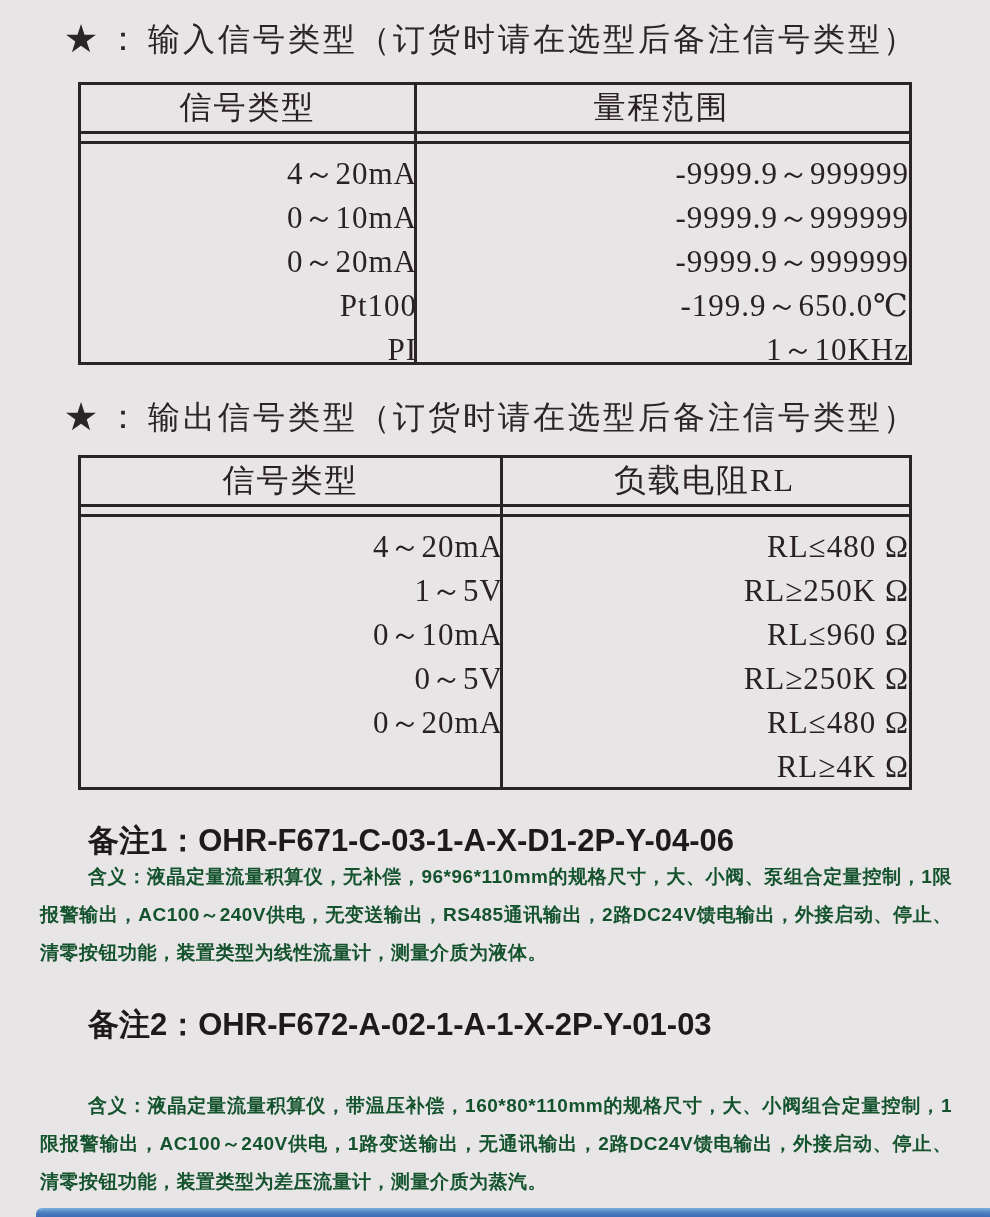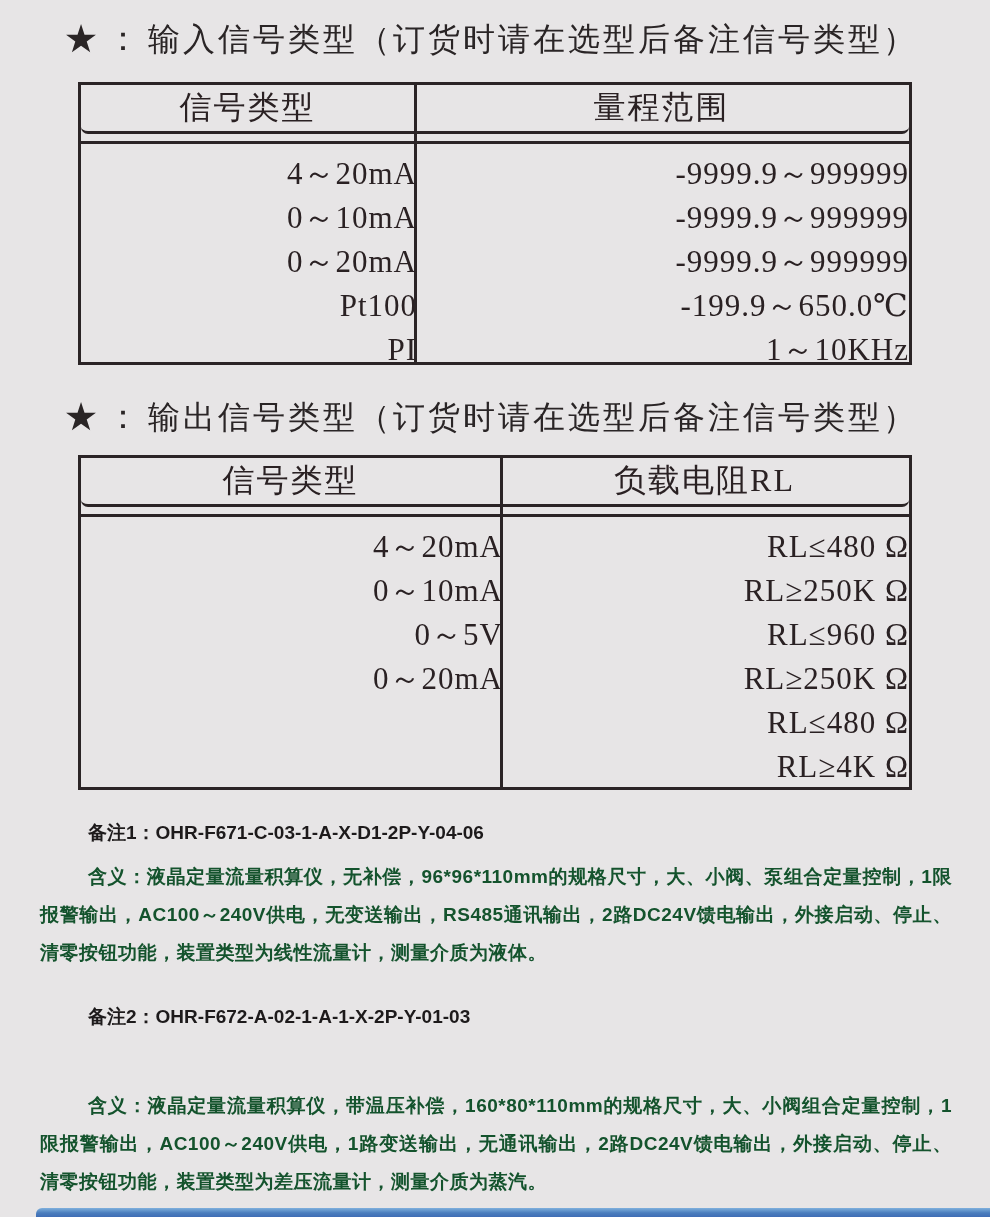--- a/index.html
+++ b/index.html
@@ -25,21 +25,21 @@
     border:3px solid #2b2426;background:#e7e5e6;
     box-sizing:border-box;
   }
   .tbl-inner{position:relative;width:100%;height:100%;}
   .v-divider{
     position:absolute;top:0;bottom:0;width:3px;background:#2b2426;
   }
   .tbl-header{
     display:flex;align-items:center;
     height:46px;border-bottom:3px solid #2b2426;
-    font-size:32px;letter-spacing:2px;color:#2a2123;border-radius:7px;
+    font-size:32px;letter-spacing:2px;color:#2a2123;
   }
   .hdr-gap{height:7px;border-bottom:3px solid #2b2426;}
   .hcell{text-align:center;}
   .tbl-body{display:flex;padding-top:8px;}
   .bcell{display:flex;flex-direction:column;align-items:flex-end;}
   .bline{
     line-height:44px;font-size:31px;color:#2a2123;
     white-space:nowrap;letter-spacing:1px;
   }
 
@@ -59,21 +59,21 @@
   #output-table .bcell.c1{width:422px;padding-left:53px;box-sizing:border-box;}
   #output-table .bcell.c2{flex:1;padding-left:75px;}
 
   #heading-input{top:16px;}
   #heading-output{top:394px;}
 
   
   .note-label-line{
     left:88px;width:880px;height:32px;
     font-family:"Liberation Sans","DejaVu Sans",sans-serif;
-    font-weight:700;font-size:19px;color:#1d1a1b;white-space:nowrap;
+    font-weight:700;font-size:31px;color:#1d1a1b;white-space:nowrap;
   }
   .note-paragraph{
     left:40px;width:912px;
     font-family:"Liberation Sans","DejaVu Sans",sans-serif;
     font-weight:700;font-size:19px;line-height:38px;color:#14532d;
     text-indent:48px;letter-spacing:0.5px;text-align:justify;
   }
   #note1-label{top:820px;}
   #note1-meaning{top:858px;height:156px;}
   #note2-label{top:1004px;}
@@ -128,20 +128,21 @@
   <div class="tbl-inner">
     <div class="v-divider"></div>
     <div class="tbl-header">
       <div class="hcell c1">信号类型</div>
       <div class="hcell c2">负载电阻RL</div>
     </div>
     <div class="hdr-gap"></div>
     <div class="tbl-body">
       <div class="bcell c1">
         <div class="bline">4～20mA</div>
+        <div class="bline">1～5V</div>
         <div class="bline">0～10mA</div>
         <div class="bline">0～5V</div>
         <div class="bline">0～20mA</div>
       </div>
       <div class="bcell c2">
         <div class="bline">RL≤480 Ω</div>
         <div class="bline">RL≥250K Ω</div>
         <div class="bline">RL≤960 Ω</div>
         <div class="bline">RL≥250K Ω</div>
         <div class="bline">RL≤480 Ω</div>

